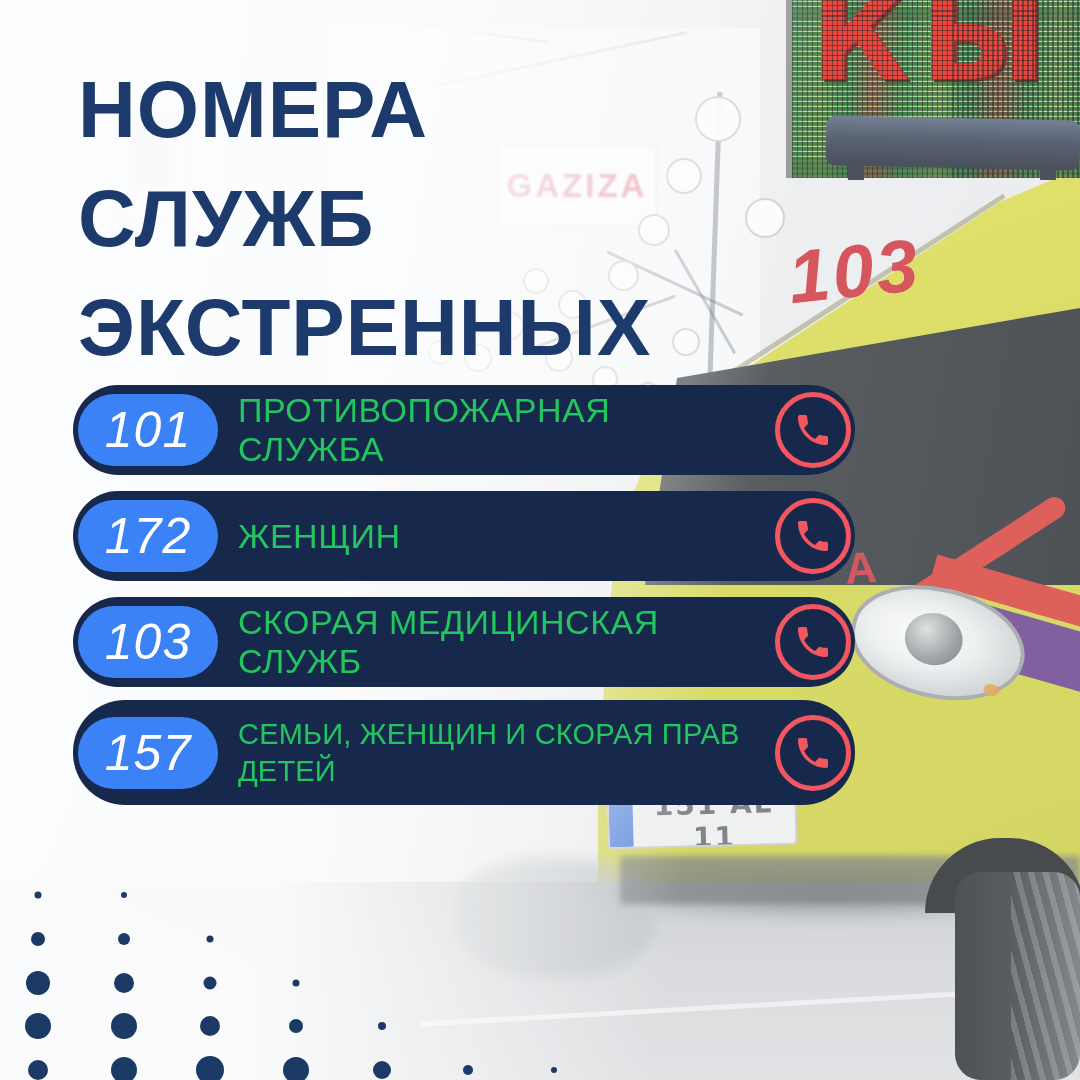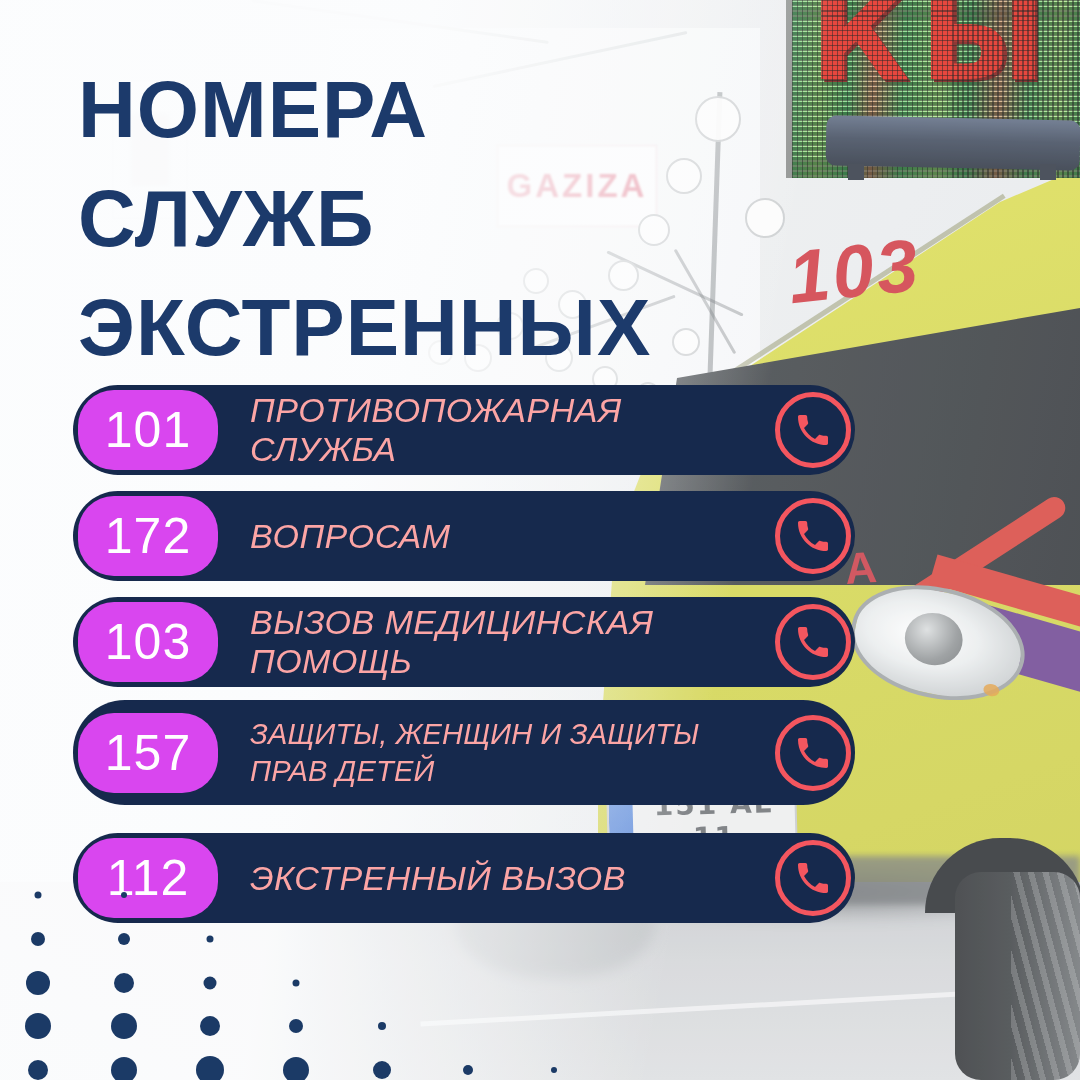--- a/index.html
+++ b/index.html
@@ -76,24 +76,24 @@
     background:linear-gradient(180deg,#c6c9cc 0%,#d2d4d7 40%,#dcdee0 100%);}
   .road-line{left:420px;top:1002px;width:700px;height:5px;background:#f0f1f2;opacity:.9;transform:rotate(-3.2deg);}
   .white-fade{inset:0;background:linear-gradient(100deg,rgba(252,253,254,.97) 0%,rgba(252,253,254,.93) 34%,
     rgba(252,253,254,.45) 52%,rgba(252,253,254,0) 66%);}
   .veil{inset:0;background:rgba(255,255,255,.16);}
 
   
   .title{left:78px;top:55px;color:#1c3a6b;font-weight:700;font-size:80px;line-height:109px;letter-spacing:1px;}
   .title span{display:block;}
   .row{background:#16294d;border-radius:52px;display:flex;align-items:center;}
-  .numpill{margin-left:5px;width:140px;height:80px;border-radius:36px;background:#d946ef;flex:0 0 auto;
-    display:flex;align-items:center;justify-content:center;}
+  .numpill{margin-left:5px;width:140px;height:72px;border-radius:36px;background:#3b82f6;flex:0 0 auto;
+    display:flex;align-items:center;justify-content:center;font-style:italic;}
   .numpill span{color:#ffffff;font-size:50px;letter-spacing:1px;}
-  .label{margin-left:32px;color:#fca5a5;font-size:34px;letter-spacing:.5px;padding-right:95px;font-style:italic;}
+  .label{margin-left:20px;color:#22c55e;font-size:34px;letter-spacing:.5px;padding-right:95px;}
   .label .lline{display:block;}
   .label.two-line{font-size:29px;line-height:37px;letter-spacing:.2px;}
   .phone{position:absolute;right:4px;top:50%;transform:translateY(-50%);width:76px;height:76px;
     box-sizing:border-box;border:5px solid #f4565f;border-radius:50%;background:#16294d;
     display:flex;align-items:center;justify-content:center;}
   .phone svg{width:40px;height:40px;fill:#f4565f;}
   .dots{left:0;top:878px;}
 </style>
 </head>
 <body>
@@ -189,70 +189,57 @@
           <path d="M6.62 10.79c1.44 2.83 3.76 5.14 6.59 6.59l2.2-2.2c.27-.27.67-.36 1.02-.24 1.12.37 2.33.57 3.57.57.55 0 1 .45 1 1V20c0 .55-.45 1-1 1-9.39 0-17-7.61-17-17 0-.55.45-1 1-1h3.5c.55 0 1 .45 1 1 0 1.25.2 2.45.57 3.57.11.35.03.74-.24 1.02l-2.2 2.2z"></path>
         </svg>
     </div>
   </div>
 
   <div class="abs row" style="left:73px;top:491px;width:782px;height:90px;">
     <div class="numpill">
       <span>172</span>
     </div>
     <div class="label">
-      <span class="lline">ВОПРОСАМ</span>
+      <span class="lline">ЖЕНЩИН</span>
     </div>
     <div class="phone">
       <svg viewBox="0 0 24 24">
           <path d="M6.62 10.79c1.44 2.83 3.76 5.14 6.59 6.59l2.2-2.2c.27-.27.67-.36 1.02-.24 1.12.37 2.33.57 3.57.57.55 0 1 .45 1 1V20c0 .55-.45 1-1 1-9.39 0-17-7.61-17-17 0-.55.45-1 1-1h3.5c.55 0 1 .45 1 1 0 1.25.2 2.45.57 3.57.11.35.03.74-.24 1.02l-2.2 2.2z"></path>
         </svg>
     </div>
   </div>
 
   <div class="abs row" style="left:73px;top:597px;width:782px;height:90px;">
     <div class="numpill">
       <span>103</span>
     </div>
     <div class="label">
-      <span class="lline">ВЫЗОВ МЕДИЦИНСКАЯ ПОМОЩЬ</span>
+      <span class="lline">СКОРАЯ МЕДИЦИНСКАЯ СЛУЖБ</span>
     </div>
     <div class="phone">
       <svg viewBox="0 0 24 24">
           <path d="M6.62 10.79c1.44 2.83 3.76 5.14 6.59 6.59l2.2-2.2c.27-.27.67-.36 1.02-.24 1.12.37 2.33.57 3.57.57.55 0 1 .45 1 1V20c0 .55-.45 1-1 1-9.39 0-17-7.61-17-17 0-.55.45-1 1-1h3.5c.55 0 1 .45 1 1 0 1.25.2 2.45.57 3.57.11.35.03.74-.24 1.02l-2.2 2.2z"></path>
         </svg>
     </div>
   </div>
 
   <div class="abs row" style="left:73px;top:700px;width:782px;height:105px;">
     <div class="numpill">
       <span>157</span>
     </div>
     <div class="label two-line">
-      <span class="lline">ЗАЩИТЫ, ЖЕНЩИН И ЗАЩИТЫ ПРАВ ДЕТЕЙ</span>
-    </div>
-    <div class="phone">
-      <svg viewBox="0 0 24 24">
-          <path d="M6.62 10.79c1.44 2.83 3.76 5.14 6.59 6.59l2.2-2.2c.27-.27.67-.36 1.02-.24 1.12.37 2.33.57 3.57.57.55 0 1 .45 1 1V20c0 .55-.45 1-1 1-9.39 0-17-7.61-17-17 0-.55.45-1 1-1h3.5c.55 0 1 .45 1 1 0 1.25.2 2.45.57 3.57.11.35.03.74-.24 1.02l-2.2 2.2z"></path>
-        </svg>
-    </div>
-  </div>
-
-  <div class="abs row" style="left:73px;top:833px;width:782px;height:90px;">
-    <div class="numpill">
-      <span>112</span>
-    </div>
-    <div class="label">
-      <span class="lline">ЭКСТРЕННЫЙ ВЫЗОВ</span>
-    </div>
-    <div class="phone">
-      <svg viewBox="0 0 24 24">
-          <path d="M6.62 10.79c1.44 2.83 3.76 5.14 6.59 6.59l2.2-2.2c.27-.27.67-.36 1.02-.24 1.12.37 2.33.57 3.57.57.55 0 1 .45 1 1V20c0 .55-.45 1-1 1-9.39 0-17-7.61-17-17 0-.55.45-1 1-1h3.5c.55 0 1 .45 1 1 0 1.25.2 2.45.57 3.57.11.35.03.74-.24 1.02l-2.2 2.2z"></path>
-        </svg>
-    </div>
-  </div>
+      <span class="lline">СЕМЬИ, ЖЕНЩИН И СКОРАЯ ПРАВ ДЕТЕЙ</span>
+    </div>
+    <div class="phone">
+      <svg viewBox="0 0 24 24">
+          <path d="M6.62 10.79c1.44 2.83 3.76 5.14 6.59 6.59l2.2-2.2c.27-.27.67-.36 1.02-.24 1.12.37 2.33.57 3.57.57.55 0 1 .45 1 1V20c0 .55-.45 1-1 1-9.39 0-17-7.61-17-17 0-.55.45-1 1-1h3.5c.55 0 1 .45 1 1 0 1.25.2 2.45.57 3.57.11.35.03.74-.24 1.02l-2.2 2.2z"></path>
+        </svg>
+    </div>
+  </div>
+
 
   <svg class="abs dots" width="600" height="202">
     <g fill="#1b3a66">
       <circle cx="38" cy="17" r="3.5"></circle>
         <circle cx="124" cy="17" r="3"></circle>
       <circle cx="38" cy="61" r="7"></circle>
         <circle cx="124" cy="61" r="6"></circle>
         <circle cx="210" cy="61" r="3.5"></circle>
       <circle cx="38" cy="105" r="12"></circle>
         <circle cx="124" cy="105" r="10"></circle>

